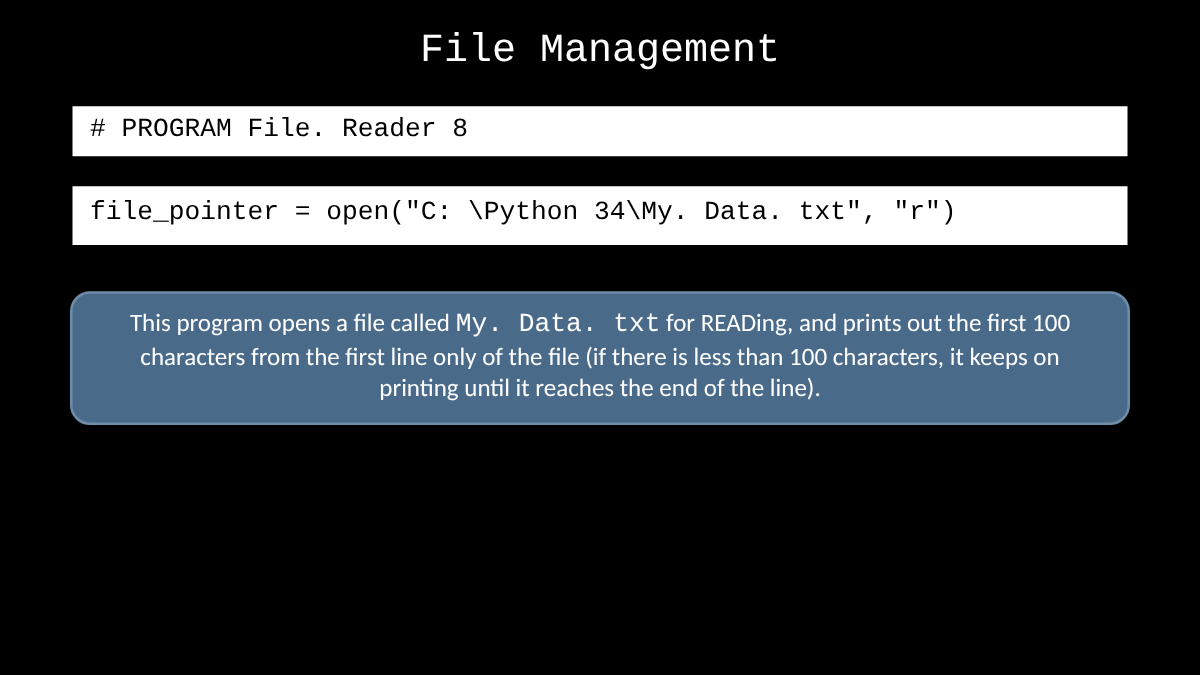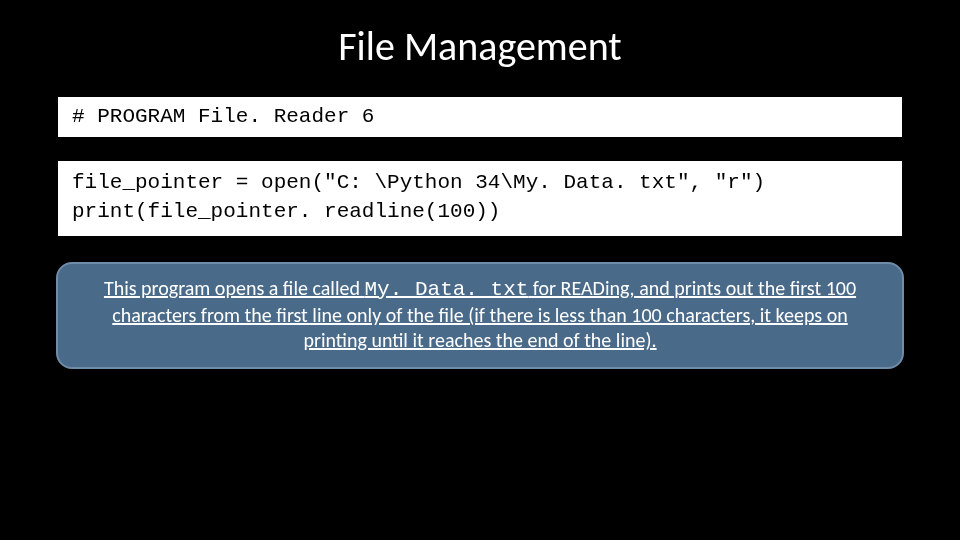--- a/index.html
+++ b/index.html
@@ -11,25 +11,26 @@
     overflow: hidden;
     position: relative;
   }
   .slide {
     width: 100%;
     height: 100%;
     position: relative;
   }
   .title {
     color: #ffffff;
-    font-size: 40px;
+    font-size: 32px;
     font-weight: 400;
     text-align: center;
     padding-top: 22px;
     letter-spacing: 0px;
+    font-family: Liberation Mono, monospace;
   }
   .code-block {
     background: #ffffff;
     color: #000000;
     font-family: "Courier New", Courier, monospace;
     font-size: 21px;
     padding: 8px 14px;
     margin: 0 58px;
     line-height: 1.35;
   }
@@ -50,40 +51,38 @@
   }
   .description-box {
     background: #4a6a8a;
     border: 2px solid #6f8ca8;
     border-radius: 16px;
     color: #ffffff;
     font-size: 20px;
     line-height: 1.25;
     text-align: center;
     padding: 12px 22px 14px 22px;
-    margin: 26px 56px 0 56px;
-    text-decoration: underline;
+    margin: 37px 56px 0 56px;
   }
   .description-box .mono {
     font-family: "Courier New", Courier, monospace;
     font-size: 21px;
   }
 </style>
 </head>
 <body>
 
 <div class="slide">
   <h1 class="title">File Management</h1>
 
   <div class="code-block code-block-1">
-    <span># PROGRAM File. Reader 6</span>
+    <span># PROGRAM File. Reader 8</span>
   </div>
 
   <div class="code-block code-block-2">
     <div>file_pointer = open("C: \Python 34\My. Data. txt", "r")</div>
-    <div>print(file_pointer. readline(100))</div>
   </div>
 
 
   <div class="description-box">
     <span>This program opens a file called </span><span class="mono">My. Data. txt</span><span> for READing, and prints out the first 100 characters from the first line only of the file (if there is less than 100 characters, it keeps on printing until it reaches the end of the line).</span>
   </div>
 </div>
 
 </body></html>

